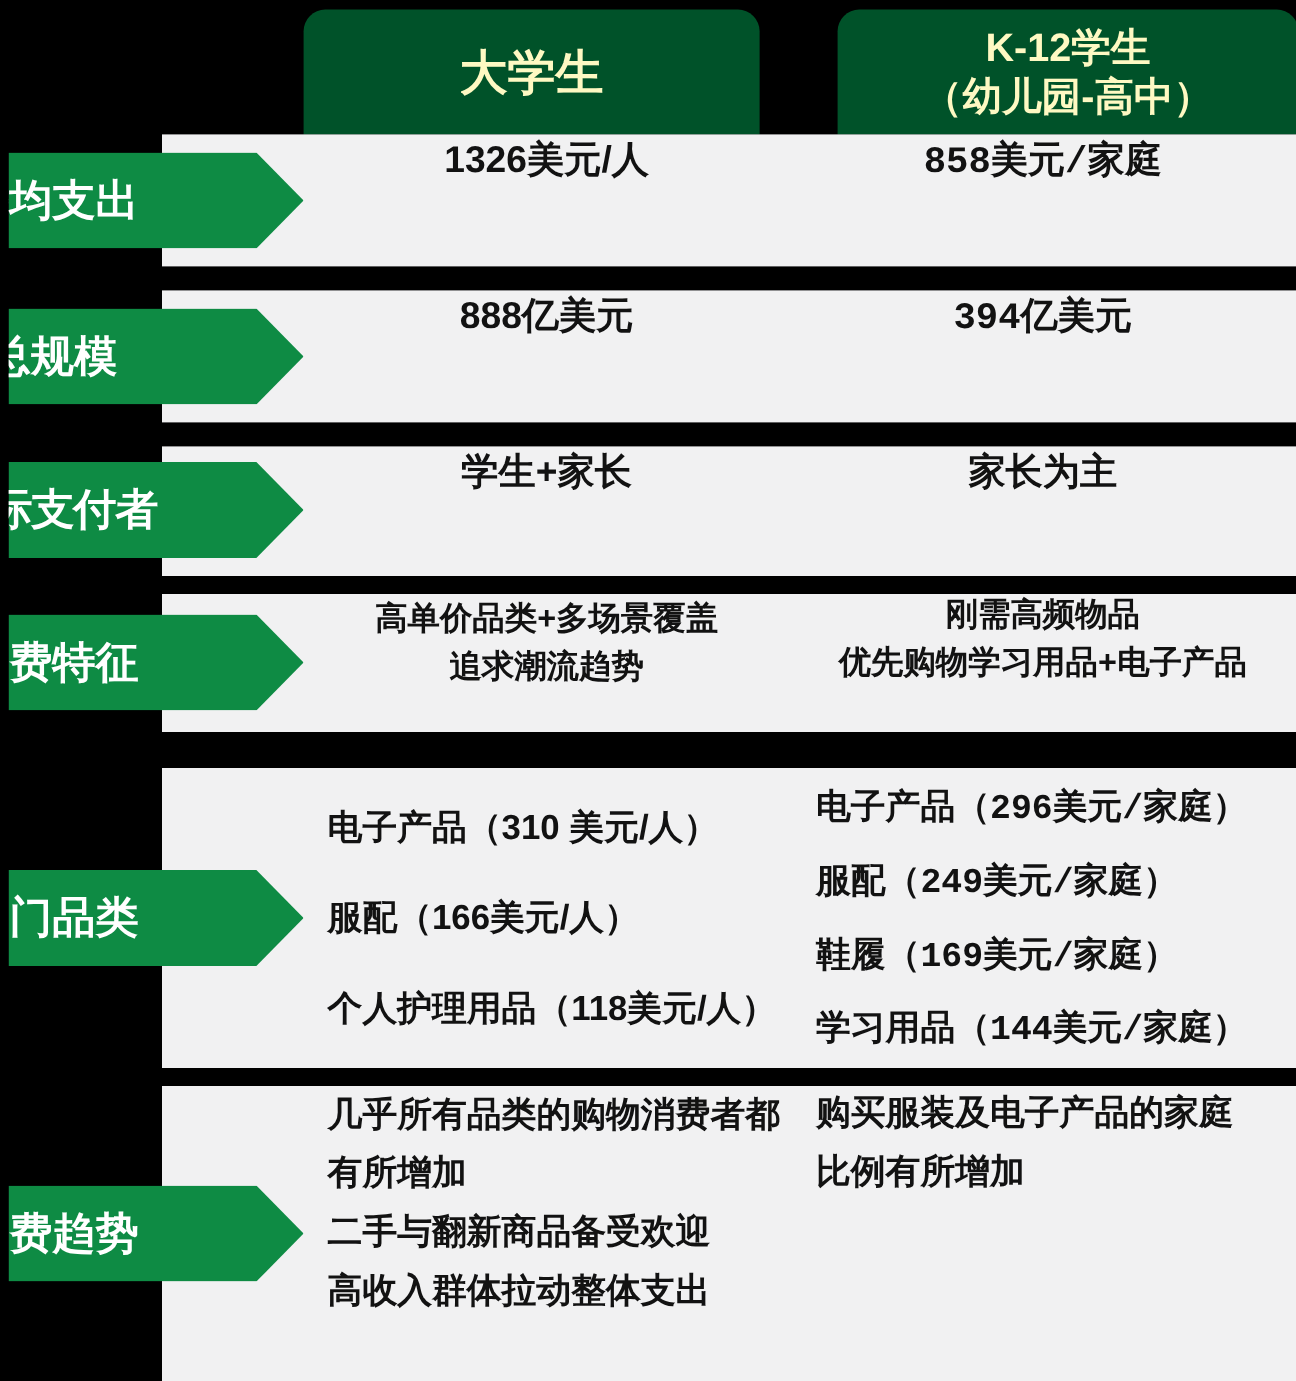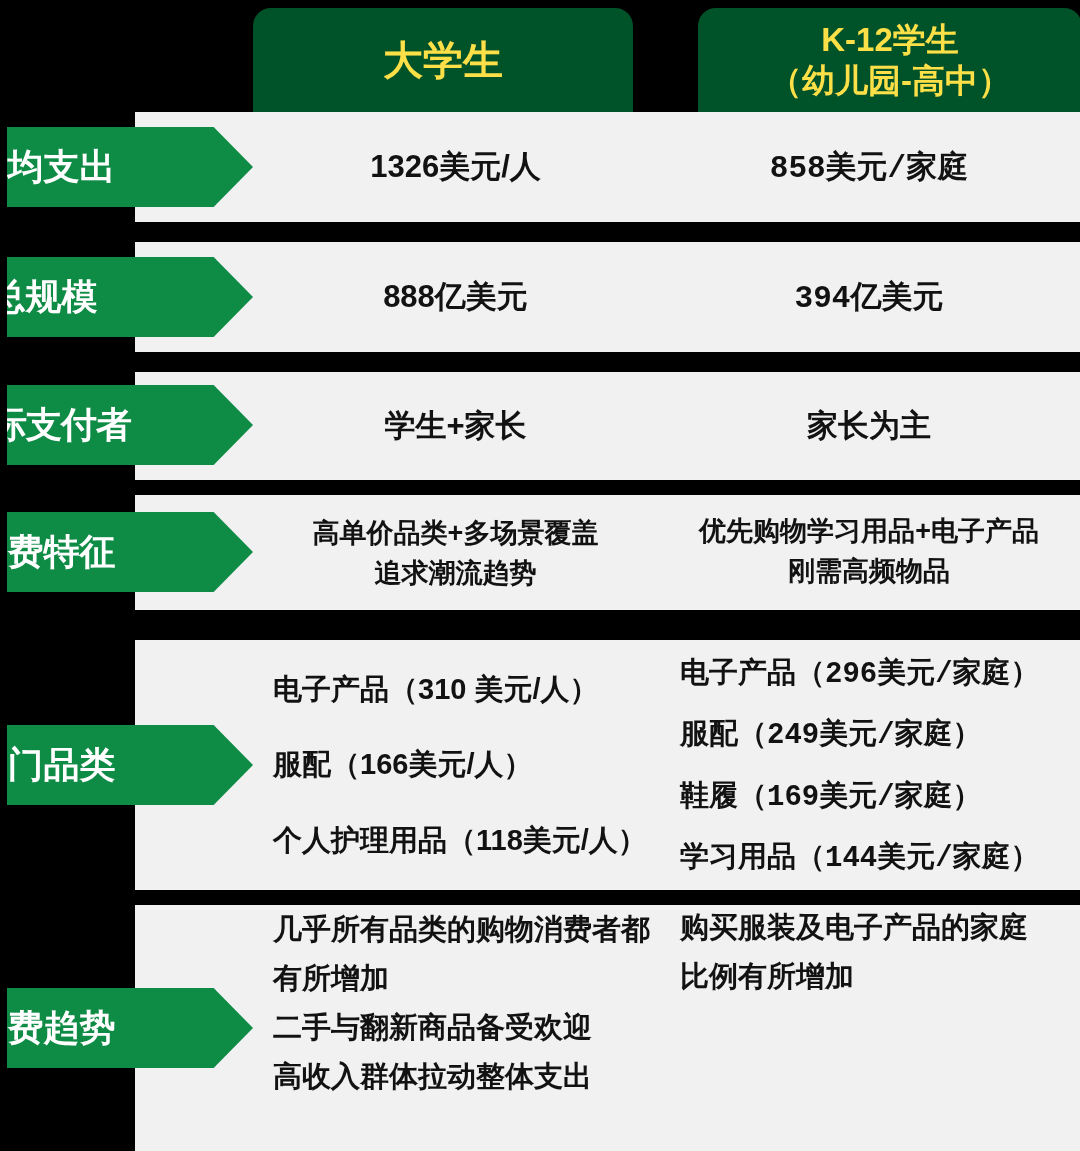--- a/index.html
+++ b/index.html
@@ -8,42 +8,42 @@
     width:1080px;height:1151px;
     overflow:hidden;
     font-family:"Liberation Sans","DejaVu Sans",sans-serif;
     font-weight:700;
   }
   
   .col-header{
     position:absolute;top:8px;height:104px;
     background:#005229;
     border-radius:18px 18px 0 0;
-    color:#fde047;
+    color:#fef9c3;
     display:flex;flex-direction:column;align-items:center;justify-content:center;
     text-align:center;
   }
   .col-header.one{left:253px;width:380px;font-size:40px;}
   .col-header.two{left:698px;width:384px;font-size:33px;line-height:41px;}
   
   .row{
     position:absolute;left:135px;right:0;
     background:#F1F1F2;
     display:flex;
     padding-left:118px;
     box-sizing:border-box;
     color:#121212;
   }
   .row-1{top:112px;height:110px;}
   .row-2{top:242px;height:110px;}
   .row-3{top:372px;height:108px;}
   .row-4{top:495px;height:115px;}
   .row-5{top:640px;height:250px;}
   .row-6{top:905px;height:246px;}
-  .cell{display:flex;flex-direction:column;justify-content:center;box-sizing:border-box;}
+  .cell{display:flex;flex-direction:column;justify-content:flex-start;box-sizing:border-box;}
   .cell.c1{width:405px;}
   .cell.c2{flex:1;font-family:Liberation Mono, monospace;}
   .center .cell{align-items:center;text-align:center;}
   .value{font-size:31px;}
   .feature-line{font-size:27px;line-height:40px;}
   
   .row-5 .cell{justify-content:space-evenly;padding:10px 0;}
   .row-5 .cell.c1{padding-left:20px;gap:16px;}
   .row-5 .cell.c2{padding-left:22px;gap:18px;}
   .cat-item{font-size:29px;white-space:nowrap;}
@@ -108,22 +108,22 @@
     <div class="value">家长为主</div>
   </div>
 </div>
 
 <div class="row row-4 center">
   <div class="cell c1">
     <div class="feature-line">高单价品类+多场景覆盖</div>
     <div class="feature-line">追求潮流趋势</div>
   </div>
   <div class="cell c2">
+    <div class="feature-line">刚需高频物品</div>
     <div class="feature-line">优先购物学习用品+电子产品</div>
-    <div class="feature-line">刚需高频物品</div>
   </div>
 </div>
 
 <div class="row row-5">
   <div class="cell c1">
     <div class="cat-item">电子产品（310 美元/人）</div>
     <div class="cat-item">服配（166美元/人）</div>
     <div class="cat-item">个人护理用品（118美元/人）</div>
   </div>
   <div class="cell c2">

